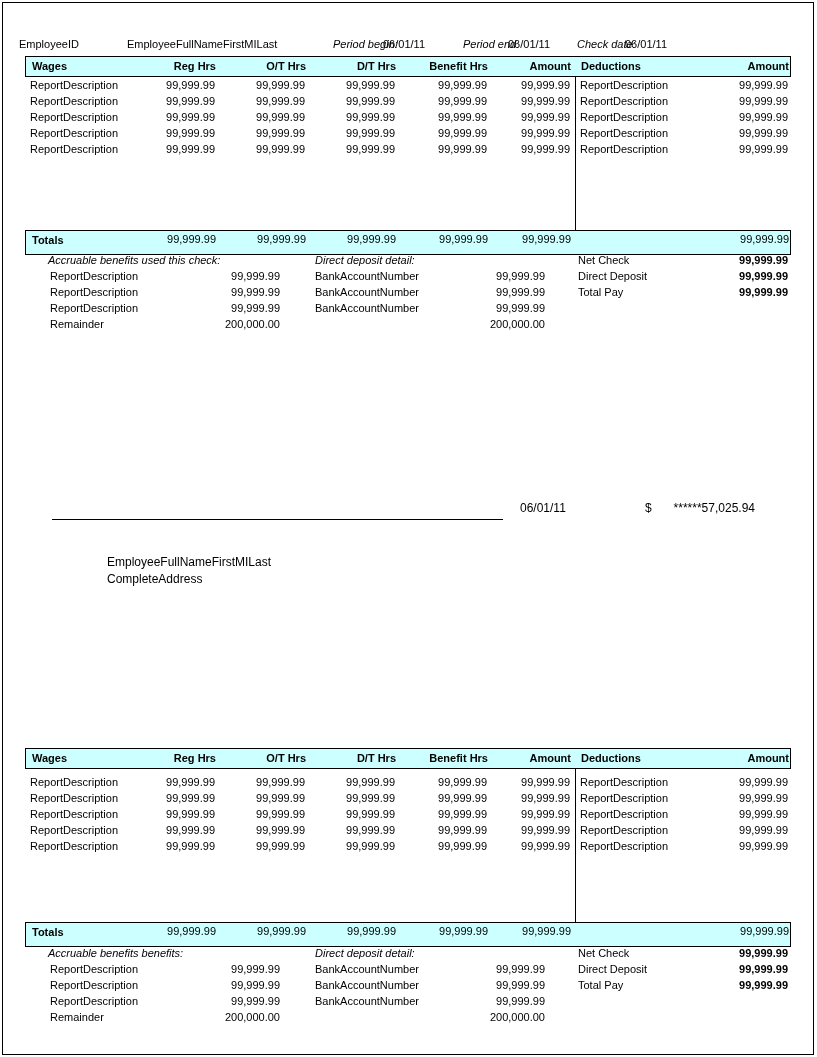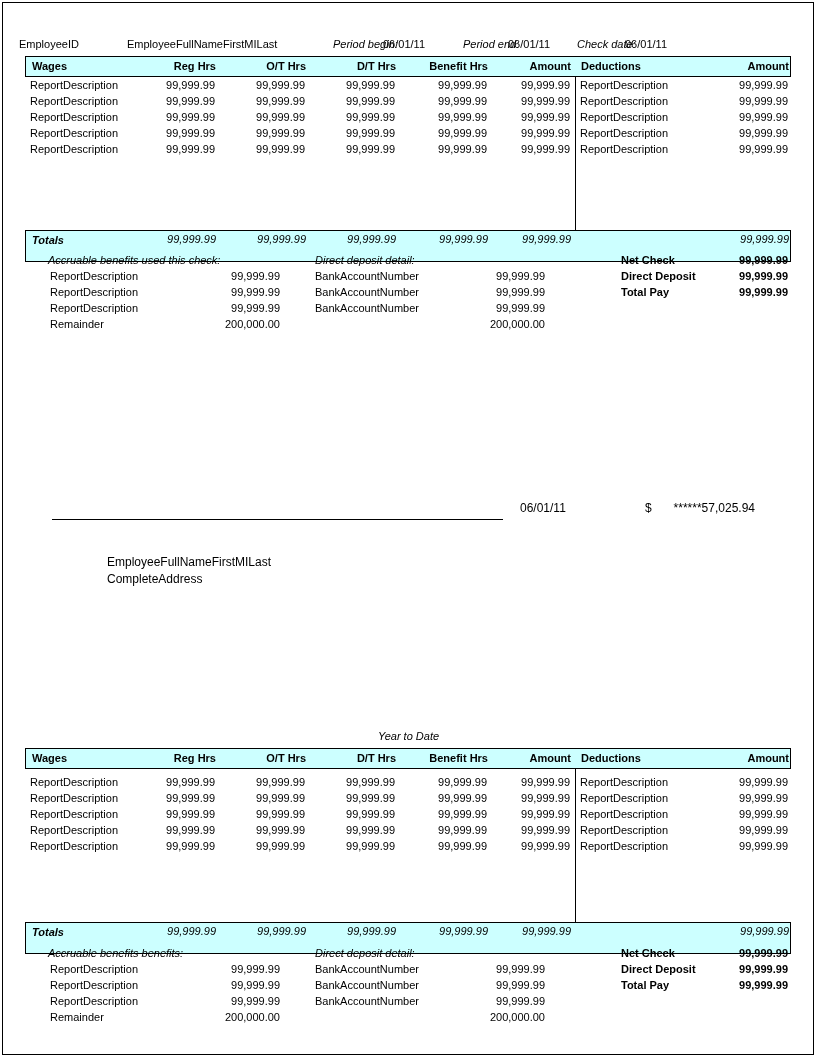--- a/index.html
+++ b/index.html
@@ -12,35 +12,35 @@
   .cell { position:absolute; top:0; white-space:nowrap; }
   .num  { text-align:right; width:100px; }
   .tr   { position:absolute; left:0; width:817px; height:16px; line-height:16px; }
   
   .cdesc { left:30px; width:160px; }
   .c1 { left:115px; } .c2 { left:205px; } .c3 { left:295px; } .c4 { left:387px; } .c5 { left:470px; }
   .cdd { left:580px; width:160px; } .cda { left:688px; }
   
   .band { position:absolute; left:25px; width:766px; height:21px; background:#CCFFFF;
           border:1px solid #000; box-sizing:border-box; }
-  .band.totals { height:32px;font-style:italic; }
+  .band.totals { height:25px; }
   .hcell { position:absolute; top:0; line-height:19px; font-weight:bold; white-space:nowrap; }
   .tcell { position:absolute; top:0; line-height:17px; white-space:nowrap; }
   .h1 { left:90px; } .h2 { left:180px; } .h3 { left:270px; } .h4 { left:362px; } .h5 { left:445px; }
   .hded { left:555px; } .hda { left:663px; }
   
   .vdivider { position:absolute; left:575px; width:1px; background:#000; }
   
   .btitle { left:48px; font-style:italic; }
   .blabel { left:50px; width:170px; }
   .bval   { left:180px; width:100px; text-align:right; }
   .dtitle { left:315px; font-style:italic; }
   .dlabel { left:315px; width:170px; }
   .dval   { left:445px; width:100px; text-align:right; }
-  .slabel { left:600px; font-weight:bold;padding-left:21px; }
+  .slabel { left:557px; font-weight:normal;padding-left:21px; }
   .sval   { left:688px; width:100px; text-align:right; font-weight:bold; }
   
   .check-txt { font-size:12px; }
   .underline { position:absolute; left:52px; top:519px; width:451px; height:1px; background:#000; }
   .ytd-title { position:absolute; left:0; top:730px; width:817px; text-align:center; font-style:italic; }
   .hdr-lbl { font-style:italic;margin-left:20px; }
 </style>
 </head>
 <body>
 
@@ -172,21 +172,20 @@
     <span class="cell num" style="left:655px">******57,025.94</span>
   </div>
   <div class="underline"></div>
   <div class="tr check-txt" style="top:554px">
     <span class="cell" style="left:107px">EmployeeFullNameFirstMILast</span>
   </div>
   <div class="tr check-txt" style="top:571px">
     <span class="cell" style="left:107px">CompleteAddress</span>
   </div>
 
-  <div class="ytd-title">Year to Date</div>
 
   <div class="band" style="top:748px">
     <span class="hcell" style="left:6px">Wages</span>
     <span class="hcell num h1">Reg Hrs</span>
     <span class="hcell num h2">O/T Hrs</span>
     <span class="hcell num h3">D/T Hrs</span>
     <span class="hcell num h4">Benefit Hrs</span>
     <span class="hcell num h5">Amount</span>
     <span class="hcell hded">Deductions</span>
     <span class="hcell num hda">Amount</span>

